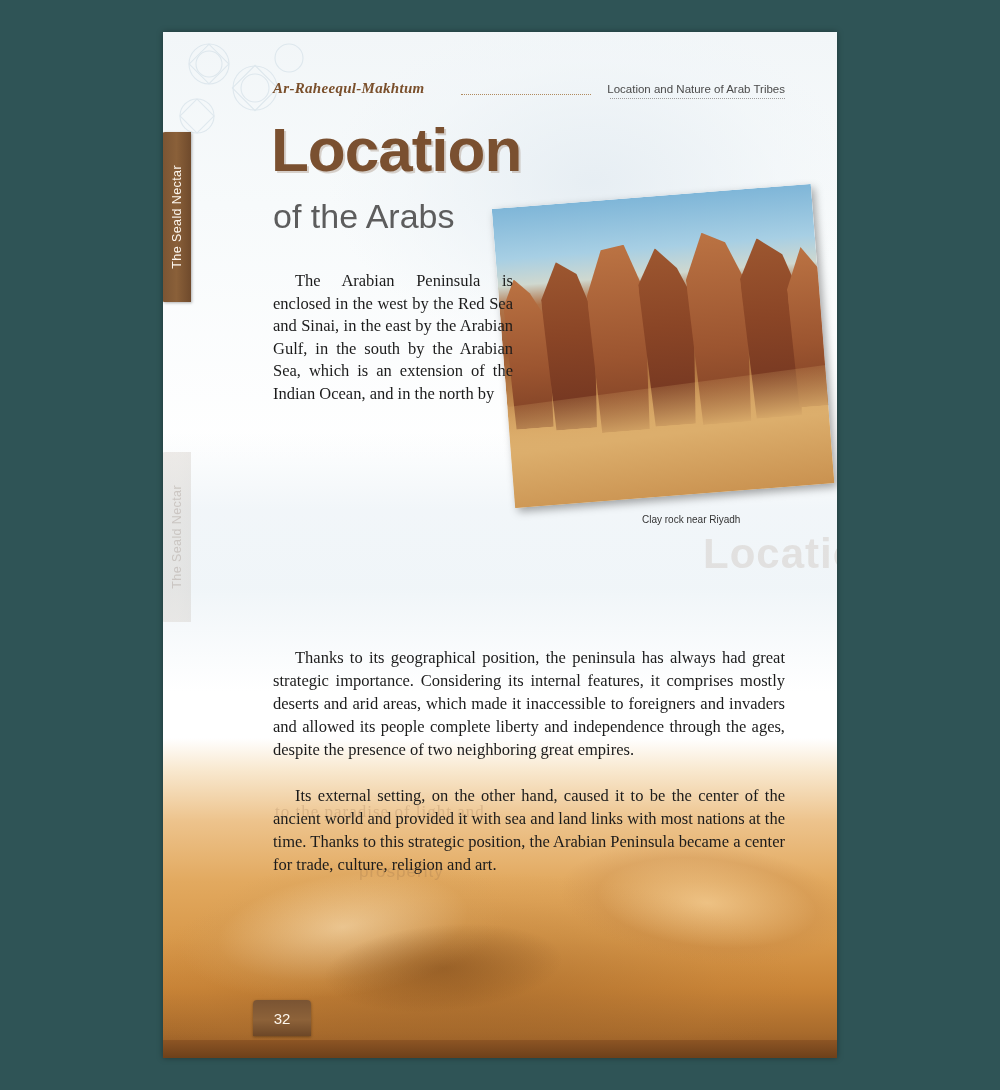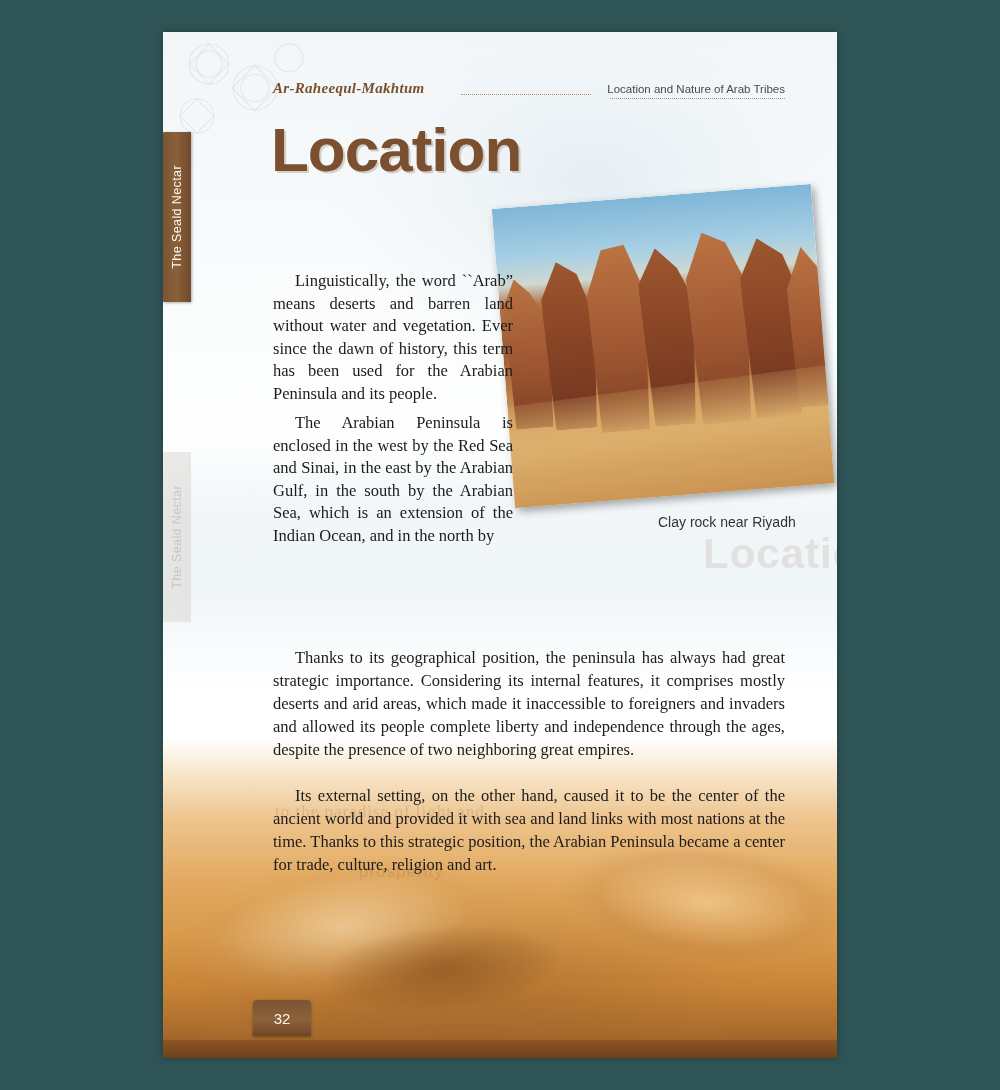--- a/index.html
+++ b/index.html
@@ -216,23 +216,22 @@
     position: absolute;
     left: -10px; bottom: -10px;
     width: 350px; height: 120px;
     background: linear-gradient(180deg, rgba(222,176,110,0.2) 0%, #dcae6c 40%, #c9914f 100%);
     transform: rotate(-3deg);
   }
   .photo-caption {
     position: absolute;
     left: 479px; top: 482px;
     font-family: "Liberation Sans", sans-serif;
-    font-size: 14px;
+    font-size: 10px;
     color: #333;
-    margin-left: 16px;
   }
 
   
   .col-text {
     position: absolute;
     left: 110px; top: 238px;
     width: 240px;
     font-size: 16.5px;
     line-height: 22.5px;
     color: #1b1b1b;
@@ -314,37 +313,37 @@
   </div>
 
   <div class="header">
     <div class="header-left">Ar-Raheequl-Makhtum</div>
     <div class="header-dots-left"></div>
     <div class="header-right">Location and Nature of Arab Tribes</div>
     <div class="header-dots-right"></div>
   </div>
 
   <div class="title-main">Location</div>
+  <div class="title-sub">of the Arabs</div>
 
   <div class="photo">
     <div class="photo-inner">
       <div class="rock rock-hi" style="left:4px; top:72px; width:44px; height:150px; clip-path:polygon(0% 18%,28% 0%,62% 10%,100% 30%,92% 100%,8% 100%);"></div>
       <div class="rock" style="left:42px; top:58px; width:52px; height:168px; clip-path:polygon(0% 22%,34% 0%,72% 8%,100% 34%,88% 100%,10% 100%);"></div>
       <div class="rock rock-hi" style="left:88px; top:46px; width:58px; height:186px; clip-path:polygon(0% 26%,30% 2%,70% 0%,100% 26%,90% 100%,8% 100%);"></div>
       <div class="rock" style="left:140px; top:52px; width:54px; height:178px; clip-path:polygon(0% 20%,36% 0%,74% 12%,100% 30%,86% 100%,12% 100%);"></div>
       <div class="rock rock-hi" style="left:188px; top:40px; width:60px; height:192px; clip-path:polygon(0% 24%,32% 0%,70% 6%,100% 28%,90% 100%,10% 100%);"></div>
       <div class="rock" style="left:242px; top:50px; width:58px; height:180px; clip-path:polygon(0% 22%,34% 0%,76% 10%,100% 32%,88% 100%,10% 100%);"></div>
       <div class="rock rock-hi" style="left:288px; top:62px; width:42px; height:160px; clip-path:polygon(0% 26%,40% 0%,100% 22%,94% 100%,8% 100%);"></div>
       <div class="sand-fg"></div>
     </div>
   </div>
   <div class="photo-caption">Clay rock near Riyadh</div>
 
   <div class="col-text">
-    <p class="para indent">Linguistically, the word ``Arab” means deserts and barren land without water and vegetation. Ever since the dawn of history, this term has been used for the Arabian Peninsula and its people.</p>
     <p class="para indent">The Arabian Peninsula is enclosed in the west by the Red Sea and Sinai, in the east by the Arabian Gulf, in the south by the Arabian Sea, which is an extension of the Indian Ocean, and in the north by</p>
   </div>
 
   <p class="wide-text para indent" id="para-4">Thanks to its geographical position, the peninsula has always had great strategic importance. Considering its internal features, it comprises mostly deserts and arid areas, which made it inaccessible to foreigners and invaders and allowed its people complete liberty and independence through the ages, despite the presence of two neighboring great empires.</p>
   <p class="wide-text para indent" id="para-5">Its external setting, on the other hand, caused it to be the center of the ancient world and provided it with sea and land links with most nations at the time. Thanks to this strategic position, the Arabian Peninsula became a center for trade, culture, religion and art.</p>
 
   <div class="page-num">32</div>
 
 </div>
 

